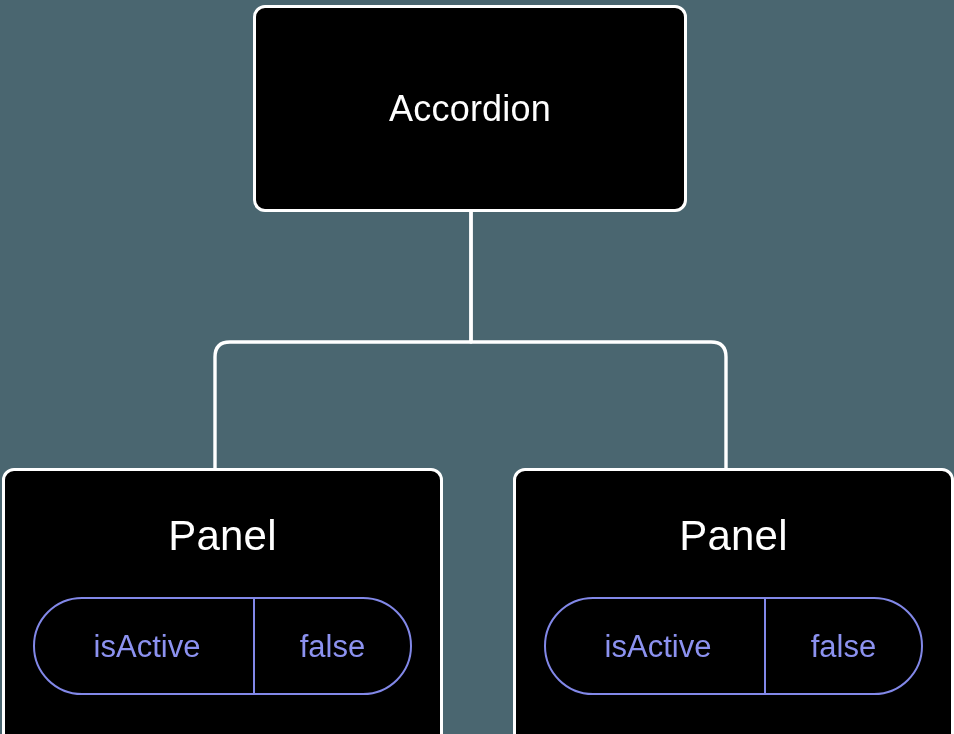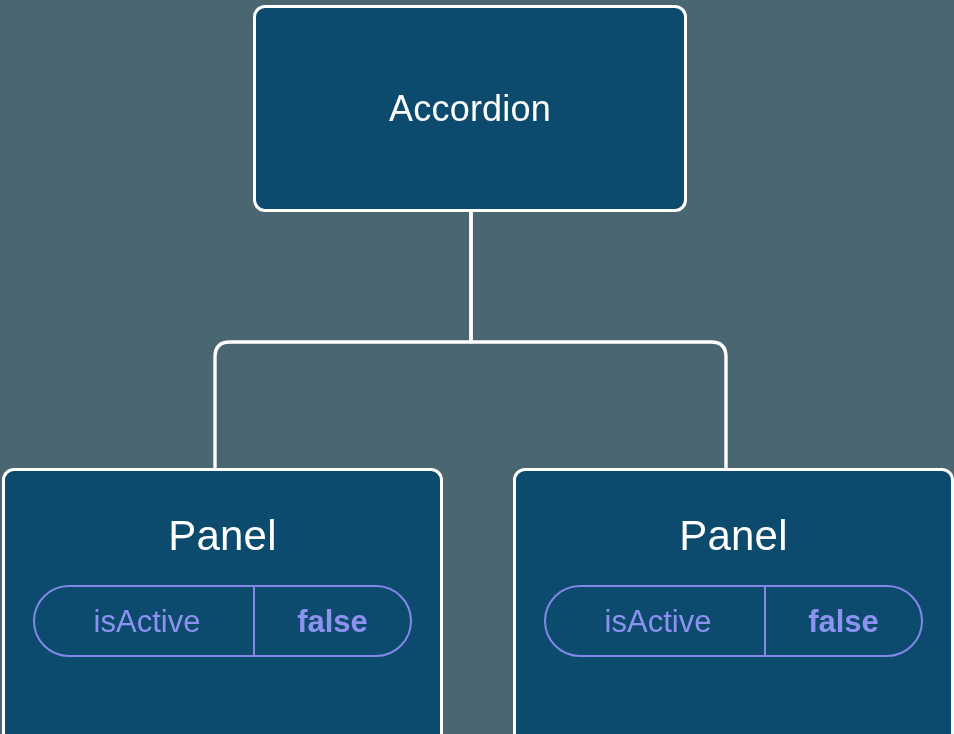--- a/index.html
+++ b/index.html
@@ -29,21 +29,21 @@
     top: 0;
     width: 954px;
     height: 734px;
     pointer-events: none;
   }
 
   
   .node {
     position: absolute;
     box-sizing: border-box;
-    background: #0c4a6e;
+    background: #000000;
     border: 3px solid #ffffff;
     border-radius: 12px;
     display: flex;
     flex-direction: column;
     align-items: center;
   }
 
   .node-root {
     left: 253px;
     top: 5px;
@@ -82,25 +82,26 @@
     margin-top: 28px;
     width: 100%;
     display: flex;
     justify-content: center;
   }
 
   .prop-pill {
     box-sizing: border-box;
     display: flex;
     align-items: stretch;
-    height: 72px;
+    height: 98px;
     border: 2px solid #8288e8;
     border-radius: 49px;
     background: transparent;
     overflow: hidden;
+    margin-top: 12px;
   }
 
   .prop-key,
   .prop-value {
     display: flex;
     align-items: center;
     justify-content: center;
     color: #8c92f0;
     font-size: 31px;
     line-height: 1;
@@ -108,21 +109,20 @@
   }
 
   .prop-key {
     width: 212px;
     padding-left: 6px;
   }
 
   .prop-value {
     width: 155px;
     border-left: 2px solid #8288e8;
-    font-weight: bold;
   }
 </style>
 </head>
 <body>
 
 <div id="diagram-root">
 
   <svg id="edge-layer" width="954" height="734" viewBox="0 0 954 734" xmlns="http://www.w3.org/2000/svg" aria-hidden="true">
     <path d="M 471 212 L 471 342 L 230 342 Q 215 342 215 357 L 215 470" fill="none" stroke="#ffffff" stroke-width="3.4" stroke-linecap="butt" stroke-linejoin="round"></path>
     <path d="M 471 212 L 471 342 L 711 342 Q 726 342 726 357 L 726 470" fill="none" stroke="#ffffff" stroke-width="3.4" stroke-linecap="butt" stroke-linejoin="round"></path>

